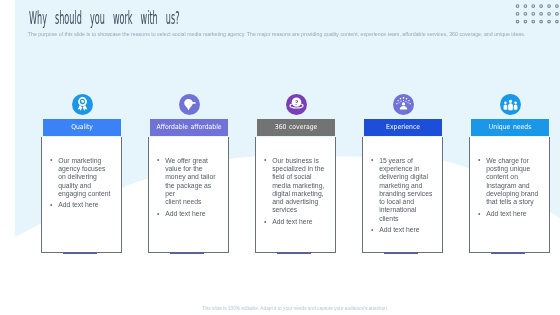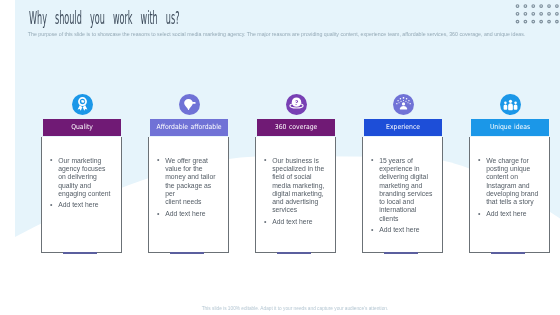--- a/index.html
+++ b/index.html
@@ -75,21 +75,21 @@
   <div id="cards">
       <div class="card" style="left:26.4px;">
         <div class="ico" style="background:#1b97e8"><svg viewBox="0 0 24 24" width="21" height="21">
             <g fill="#fff" transform="translate(12 11.4) scale(0.80) translate(-12 -12)">
               <path d="M8.3 13.3 5.0 19.8l3.0-.6 1.45 2.45 2.3-5.1z"></path>
               <path d="M15.7 13.3 19.0 19.8l-3.0-.6-1.45 2.45-2.3-5.1z"></path>
               <path d="M12 2.2a6.3 6.3 0 1 0 0 12.6 6.3 6.3 0 0 0 0-12.6zm0 2.5a3.8 3.8 0 1 1 0 7.6 3.8 3.8 0 0 1 0-7.6z"></path>
               <path d="M12.2 6.2 13.35 6.95 14.7 6.85 14.3 8.15 14.95 9.35 13.65 9.75 12.75 10.7 11.7 9.85 10.35 9.7 10.5 8.35 9.8 7.2 11.1 6.75z"></path>
             </g>
           </svg></div>
-        <div class="hdr" style="background:#701a75">Quality</div>
+        <div class="hdr" style="background:#3b82f6">Quality</div>
         <div class="bodyw">
           <div class="bullets" style="position:relative">
             <div class="bul" style="top: 20px;">
               <span class="dot">•</span>
               <span class="tx">Our marketing<br>agency focuses<br>on delivering<br>quality and<br>engaging content</span>
             </div>
             <div class="bul" style="top: 64.6px;">
               <span class="dot">•</span>
               <span class="tx">Add text here</span>
             </div>
@@ -122,21 +122,21 @@
       <div class="card" style="left:240.4px;">
         <div class="ico" style="background:#7840b4"><svg viewBox="0 0 24 24" width="21" height="21">
             <g transform="translate(12 11.0) scale(0.95) translate(-12 -12)">
               <circle cx="12" cy="10.2" r="5.7" fill="#fff"></circle>
               <g transform="translate(12 10.6) scale(0.62) translate(-12 -10.6)">
                 <path d="M12.0 6.4c-1.1 0-2.0 .5-2.55 1.2l1.25 1.0c.3-.4.75-.65 1.3-.65.75 0 1.25.4 1.25.95 0 .5-.35.85-1.0.95l-1.5.2v2.4c-.75.15-1.25.6-1.25 1.25 0 .75.7 1.3 1.65 1.3 1.0 0 1.75-.6 1.75-1.4 0-.55-.35-1.0-.9-1.2v-1.0l.85-.12c1.35-.2 2.25-1.1 2.25-2.4 0-1.45-1.25-2.48-3.1-2.48z" fill="#7840b4"></path>
               </g>
               <ellipse cx="12" cy="14.6" rx="7.9" ry="2.7" fill="none" stroke="#fff" stroke-width="1.35"></ellipse>
             </g>
           </svg></div>
-        <div class="hdr" style="background:#701a75">360 coverage</div>
+        <div class="hdr" style="background:#737373">360 coverage</div>
         <div class="bodyw">
           <div class="bullets" style="position:relative">
             <div class="bul" style="top: 20px;">
               <span class="dot">•</span>
               <span class="tx">Our business is<br>specialized in the<br>field of social<br>media marketing,<br>digital marketing,<br>and advertising<br>services</span>
             </div>
             <div class="bul" style="top: 81.6px;">
               <span class="dot">•</span>
               <span class="tx">Add text here</span>
             </div>
@@ -182,21 +182,21 @@
         <div class="ico" style="background:#1b97e8"><svg viewBox="0 0 24 24" width="21" height="21">
             <g fill="#fff" transform="translate(12 12.3) scale(0.84) translate(-12 -12)">
               <circle cx="5.1" cy="9.4" r="1.75"></circle>
               <path d="M5.1 11.6c-1.5 0-2.5 1.0-2.5 2.5v3.2c0 1.0.5 1.5 1.35 1.5h2.3c.85 0 1.35-.5 1.35-1.5v-3.2c0-1.5-1.0-2.5-2.5-2.5z"></path>
               <circle cx="18.9" cy="9.4" r="1.75"></circle>
               <path d="M18.9 11.6c1.5 0 2.5 1.0 2.5 2.5v3.2c0 1.0-.5 1.5-1.35 1.5h-2.3c-.85 0-1.35-.5-1.35-1.5v-3.2c0-1.5 1.0-2.5 2.5-2.5z"></path>
               <circle cx="12" cy="7.3" r="2.2"></circle>
               <path d="M12 10.1c-1.95 0-3.2 1.25-3.2 3.2v4.4c0 1.1.55 1.7 1.55 1.7h3.3c1.0 0 1.55-.6 1.55-1.7v-4.4c0-1.95-1.25-3.2-3.2-3.2z"></path>
             </g>
           </svg></div>
-        <div class="hdr" style="background:#1b97e8">Unique ideas</div>
+        <div class="hdr" style="background:#1b97e8">Unique needs</div>
         <div class="bodyw">
           <div class="bullets" style="position:relative">
             <div class="bul" style="top: 20px;">
               <span class="dot">•</span>
               <span class="tx">We charge for<br>posting unique<br>content on<br>Instagram and<br>developing brand<br>that tells a story</span>
             </div>
             <div class="bul" style="top: 73.6px;">
               <span class="dot">•</span>
               <span class="tx">Add text here</span>
             </div>

